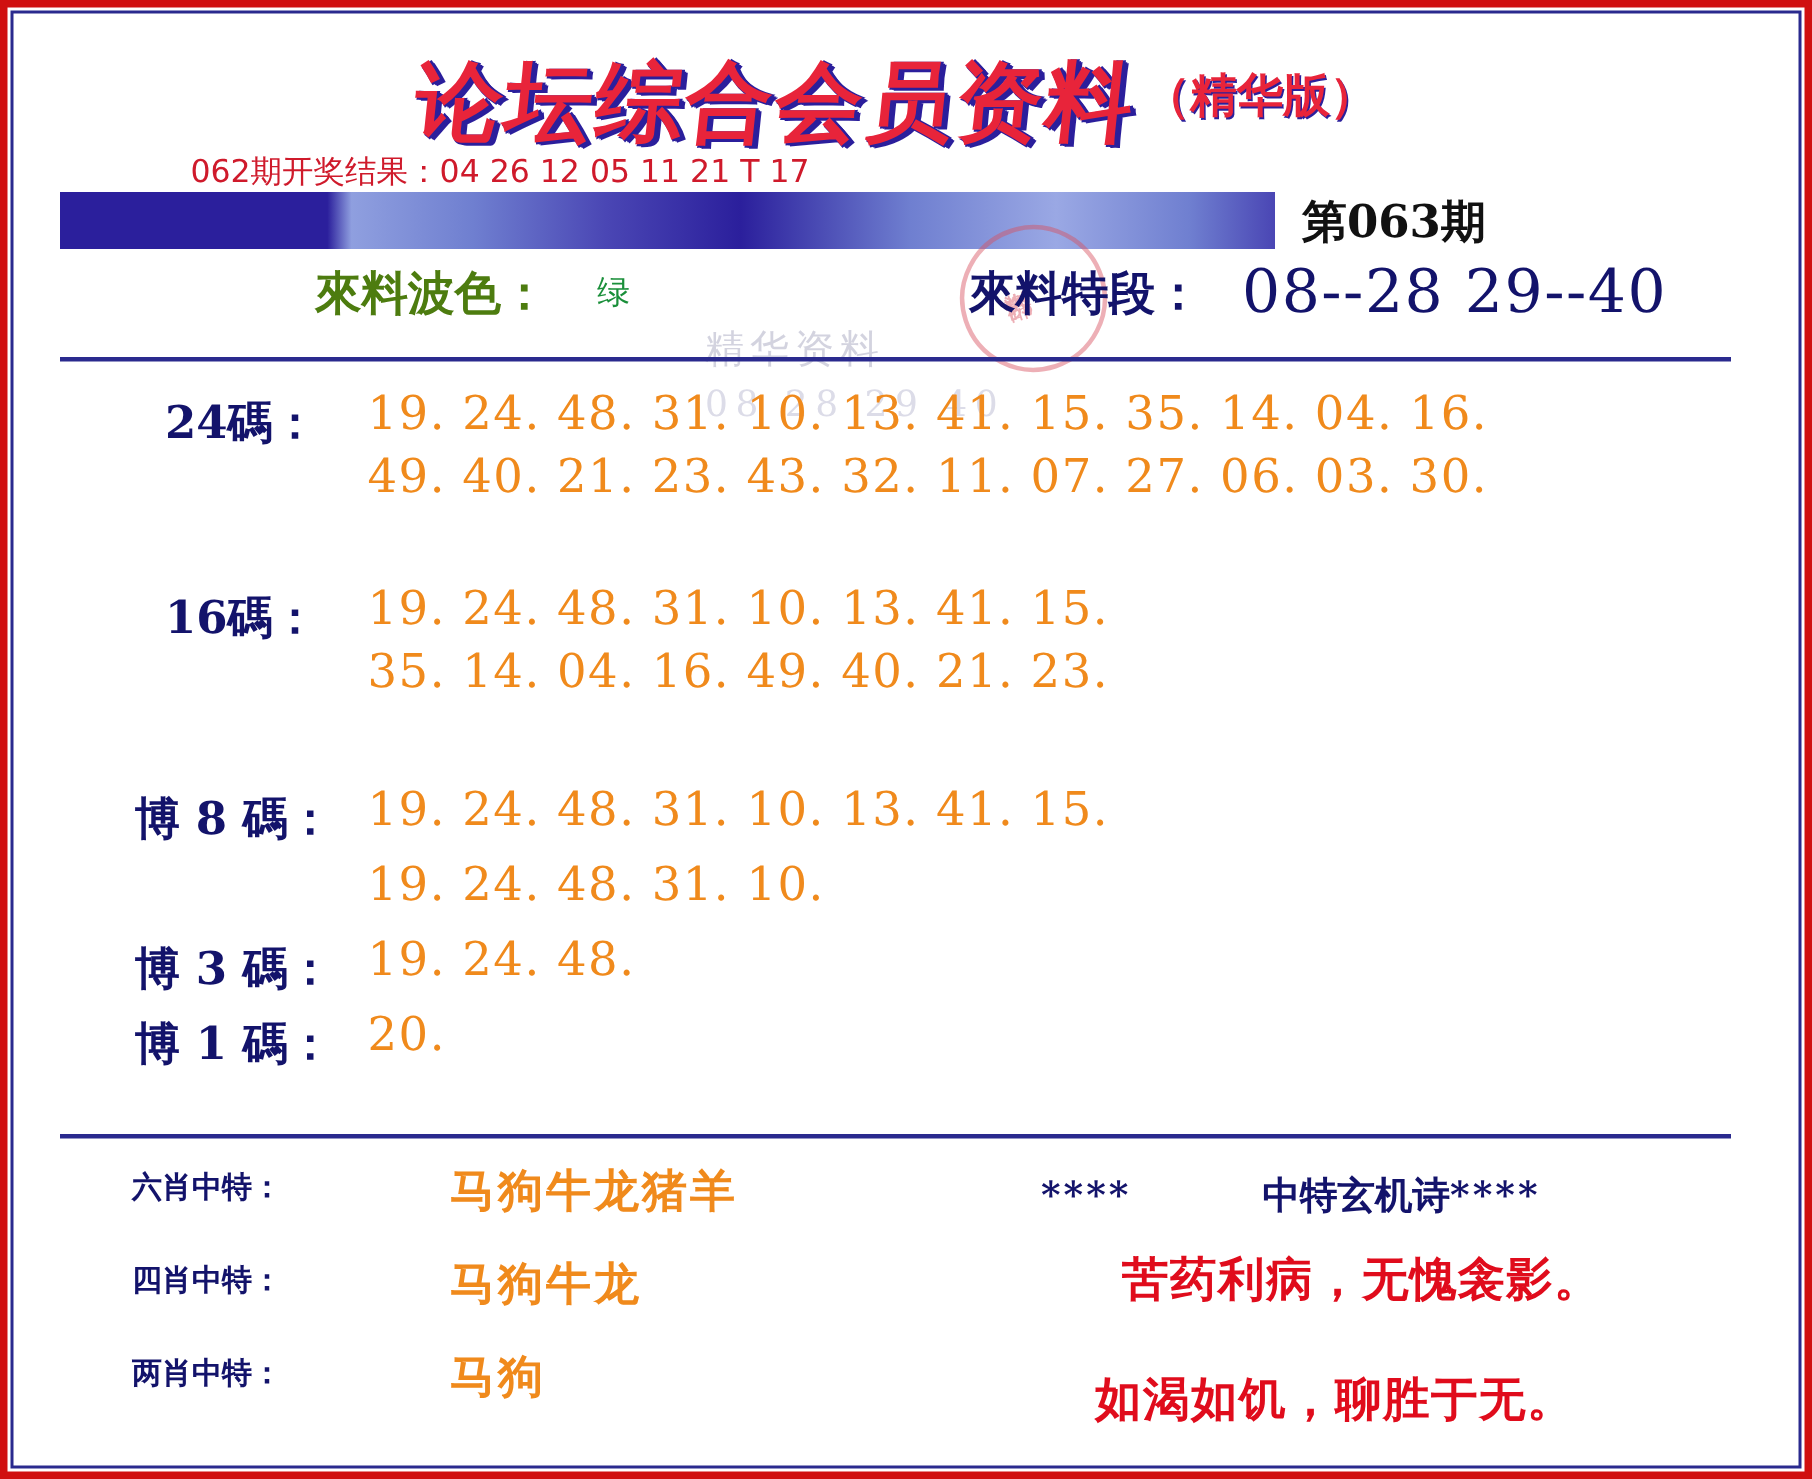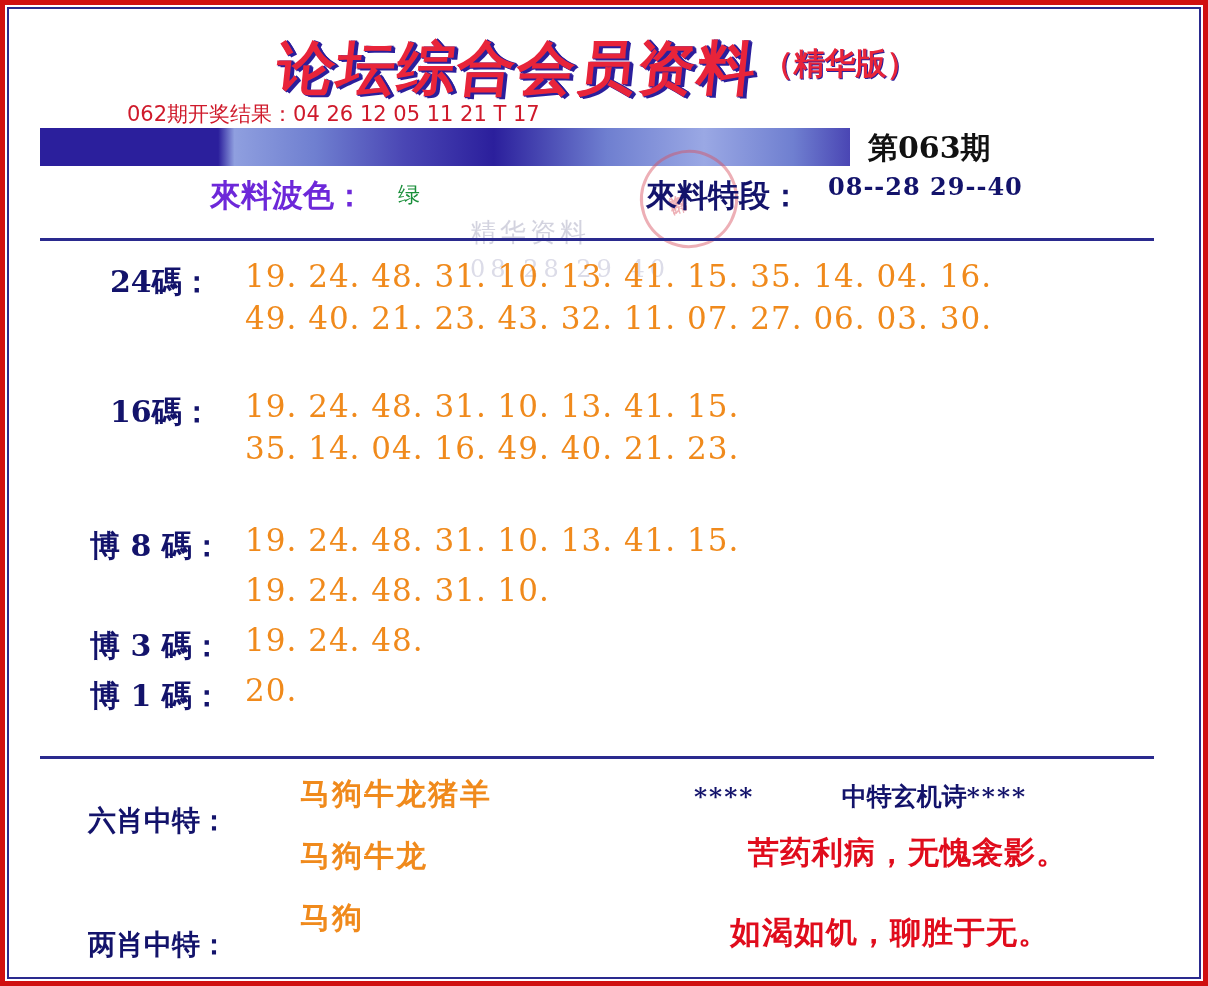--- a/index.html
+++ b/index.html
@@ -110,21 +110,21 @@
     white-space: nowrap;
   }
 
   
   .row2-label-a {
     position: absolute;
     left: 210px; top: 175px;
     font-family: "DejaVu Serif", "Liberation Serif", serif;
     font-size: 31px;
     font-weight: bold;
-    color: #6d28d9;
+    color: #4d7c0f;
     white-space: nowrap;
   }
   .row2-value-a {
     position: absolute;
     left: 398px; top: 180px;
     font-family: "DejaVu Sans", "Liberation Sans", sans-serif;
     font-size: 22px;
     color: #1a8f3a;
     white-space: nowrap;
   }
@@ -134,22 +134,22 @@
     font-family: "DejaVu Serif", "Liberation Serif", serif;
     font-size: 31px;
     font-weight: bold;
     color: #13136b;
     white-space: nowrap;
   }
   .row2-value-b {
     position: absolute;
     left: 828px; top: 172px;
     font-family: "DejaVu Serif", "Liberation Serif", serif;
-    font-size: 24px;
-    font-weight: bold;
+    font-size: 40px;
+    font-weight: normal;
     color: #13136b;
     white-space: nowrap;
     letter-spacing: 1px;
   }
   
   .stamp {
     position: absolute;
     left: 640px; top: 150px;
     width: 92px; height: 92px;
     border: 3px solid #d8505e;
@@ -210,25 +210,24 @@
     font-size: 31px;
     color: #f08a1c;
     white-space: nowrap;
     letter-spacing: 1px;
   }
 
   
   .z-label {
     position: absolute;
     font-family: Liberation Mono, monospace;
-    font-size: 28px;
-    font-weight: bold;
-    color: #13136b;
-    white-space: nowrap;
-    margin-top: 24px;
+    font-size: 20px;
+    font-weight: bold;
+    color: #13136b;
+    white-space: nowrap;
   }
   .z-value {
     position: absolute;
     font-family: "DejaVu Serif", "Liberation Serif", serif;
     font-size: 30px;
     font-weight: bold;
     color: #f08a1c;
     white-space: nowrap;
     letter-spacing: 2px;
     margin-left: 28px;
@@ -305,20 +304,21 @@
   <div class="blk-nums" style="left:245px; top:622px;">19. 24. 48.</div>
 
   <div class="blk-label" style="left:90px; top:676px;">博 1 碼：</div>
   <div class="blk-nums" style="left:245px; top:672px;">20.</div>
 
   <div class="rule r2"></div>
 
   <div class="z-label" style="left:88px; top:778px;">六肖中特：</div>
   <div class="z-value" style="left:272px; top:774px;">马狗牛龙猪羊</div>
 
+  <div class="z-label" style="left:88px; top:840px;">四肖中特：</div>
   <div class="z-value" style="left:272px; top:836px;">马狗牛龙</div>
 
   <div class="z-label" style="left:88px; top:902px;">两肖中特：</div>
   <div class="z-value" style="left:272px; top:898px;">马狗</div>
 
   <div class="poem-head">
     <span class="stars">****</span>
     <span style="display:inline-block;width:70px;"></span>
     <span>中特玄机诗</span><span class="stars">****</span>
   </div>

